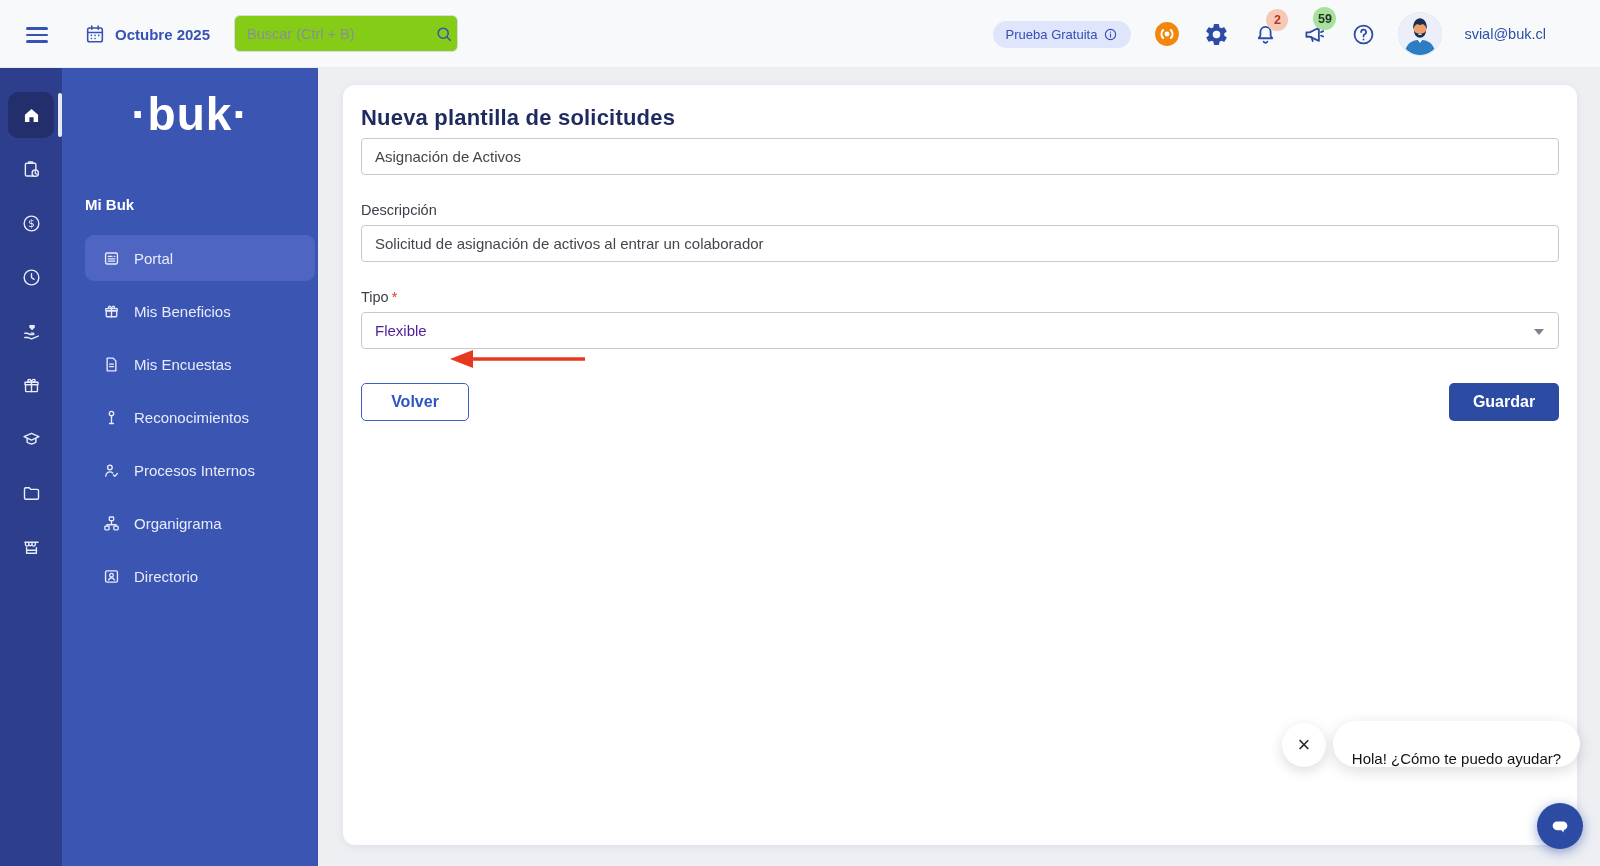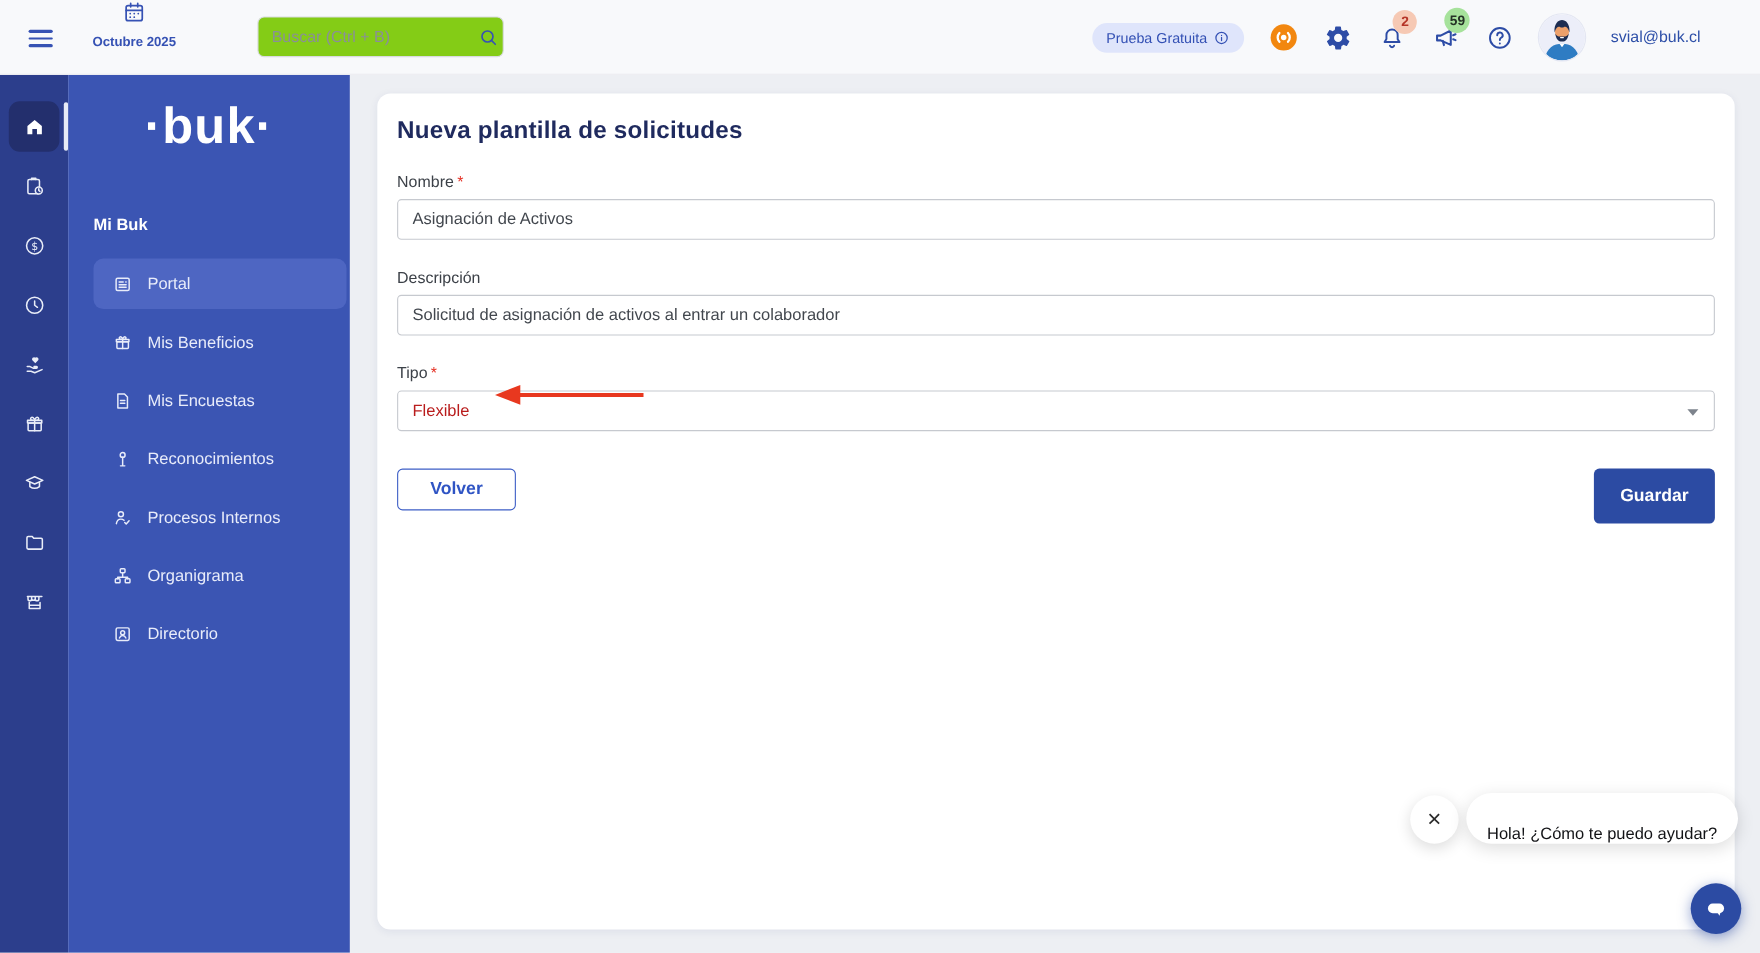--- a/index.html
+++ b/index.html
@@ -2,21 +2,21 @@
 <html><head>
 <meta charset="utf-8">
 <style>
   * { margin:0; padding:0; box-sizing:border-box; }
   html,body { width:1600px; height:866px; font-family:"Liberation Sans","DejaVu Sans",sans-serif; background:#edeff3; overflow:hidden; }
 
   
   .topbar { position:absolute; left:0; top:0; width:1600px; height:68px; background:#f8f9fb; border-bottom:1px solid #ececf1; display:flex; align-items:center; z-index:5; }
   .hamburger { position:absolute; left:26px; top:23px; width:22px; height:22px; cursor:pointer; }
   .hamburger span { display:block; height:2.4px; background:#3652b4; border-radius:2px; margin:4.2px 0; }
-  .tb-date { position:absolute; left:84px; top:0; height:68px; display:flex; align-items:center; gap:9px; color:#3652b4; font-size:12px; font-weight:600; cursor:pointer;flex-direction:column; }
+  .tb-date { position:absolute; left:84px; top:0; height:68px; display:flex; align-items:center; gap:9px; color:#3652b4; font-size:15px; font-weight:600; cursor:pointer; }
   .search-box { position:absolute; left:234px; top:15px; width:224px; height:37px; background:#84cc16; border:1px solid #d9dbe0; border-radius:6px; display:flex; align-items:center; padding:0 12px; }
   .search-box input { flex:1; border:none; outline:none; font-size:14.5px; color:#42474e; background:transparent; font-family:inherit; }
   .search-box input::placeholder { color:#8a8f98; }
   .tb-right { position:absolute; right:54px; top:0; height:68px; display:flex; align-items:center; gap:23px; }
   .trial-pill { height:27px; background:#dfe5fb; border-radius:14px; display:flex; align-items:center; gap:6px; padding:0 13px; color:#3350b4; font-size:13px; font-weight:500; cursor:pointer; }
   .tb-icon { width:26px; height:26px; display:flex; align-items:center; justify-content:center; cursor:pointer; position:relative; }
   .badge { position:absolute; border-radius:50%; font-weight:700; display:flex; align-items:center; justify-content:center; }
   .badge-red { width:22px; height:22px; top:-12px; right:-10px; background:#f6c9b4; color:#b53527; font-size:12.5px; }
   .badge-green { width:23px; height:23px; top:-14px; right:-9px; background:#a6e29b; color:#253326; font-size:12.5px; border-radius:12px; }
   .avatar-wrap { width:42px; height:42px; border-radius:50%; overflow:hidden; cursor:pointer; box-shadow:0 0 0 1px #e3e6f2; }
@@ -35,25 +35,25 @@
   .menu-item.active { background:#4e66c2; }
   .menu-item .mi-icon { width:19px; height:19px; display:flex; align-items:center; justify-content:center; }
 
   
   .main { position:absolute; left:318px; top:68px; width:1282px; height:798px; background:#edeff3; }
   .card { position:absolute; left:25px; top:17px; width:1234px; height:760px; background:#ffffff; border-radius:12px; box-shadow:0 2px 8px rgba(35,47,109,0.07); padding:20px 18px; }
   .page-title { color:#1f2a5e; font-size:22px; font-weight:700; letter-spacing:0.2px; }
   .field-label { margin-top:27px; font-size:14.5px; color:#3c4148; }
   .req { color:#e5372b; margin-left:3px; }
   .text-input { margin-top:7px; width:1198px; height:37px; border:1px solid #c6c9cf; border-radius:4px; background:#fff; font-size:15px; color:#42474e; padding:0 13px; outline:none; font-family:inherit; }
-  .select-box { margin-top:7px; width:1198px; height:37px; border:1px solid #c6c9cf; border-radius:4px; background:#fff; display:flex; align-items:center; padding:0 13px; font-size:15px; color:#b91c1c; cursor:pointer; position:relative; }
+  .select-box { margin-top:7px; width:1198px; height:37px; border:1px solid #c6c9cf; border-radius:4px; background:#fff; display:flex; align-items:center; padding:0 13px; font-size:15px; color:#4c1d95; cursor:pointer; position:relative; }
   .select-caret { position:absolute; right:14px; top:16px; width:0; height:0; border-left:5.5px solid transparent; border-right:5.5px solid transparent; border-top:6px solid #7d838c; }
-  .btn-row { margin-top:34px; display:flex; align-items:flex-start; justify-content:space-between; }
+  .btn-row { margin-top:34px; display:flex; align-items:flex-end; justify-content:space-between; }
   .btn-back { width:108px; height:38px; background:#fff; border:1px solid #3d5ec6; border-radius:5px; color:#2f54c4; font-size:16px; font-weight:700; cursor:pointer; font-family:inherit; }
-  .btn-save { width:110px; height:50px; background:#2c4ba3; border:none; border-radius:5px; color:#ffffff; font-size:16px; font-weight:700; cursor:pointer; font-family:inherit; }
+  .btn-save { width:110px; height:38px; background:#2c4ba3; border:none; border-radius:5px; color:#ffffff; font-size:16px; font-weight:700; cursor:pointer; font-family:inherit; }
   .annotation-arrow { position:absolute; left:100px; top:253px; width:150px; height:42px; pointer-events:none; }
 
   
   .chat-close { position:absolute; left:1282px; top:723px; width:44px; height:44px; border-radius:50%; background:#fff; box-shadow:0 4px 14px rgba(0,0,0,0.14); display:flex; align-items:center; justify-content:center; font-size:22px; color:#2b2b2b; cursor:pointer; z-index:9; }
   .chat-tooltip { position:absolute; left:1333px; top:721px; width:247px; height:46px; border-radius:23px; background:#fff; box-shadow:0 4px 16px rgba(0,0,0,0.14); display:flex; align-items:flex-end; justify-content:center; font-size:15px; color:#121316; z-index:9; }
   .chat-fab { position:absolute; left:1537px; top:803px; width:46px; height:46px; border-radius:50%; background:#2c4ba3; box-shadow:0 3px 12px rgba(44,75,163,0.5); display:flex; align-items:center; justify-content:center; cursor:pointer; z-index:9; }
 
   svg { display:block; }
   .ic { stroke-linecap:round; stroke-linejoin:round; fill:none; }
 </style>
@@ -293,23 +293,20 @@
       </span>
       <span>Directorio</span>
     </div>
   </div>
 </div>
 
 <div class="main">
   <div class="card">
     <div class="page-title">Nueva plantilla de solicitudes</div>
 
-    <div class="field-label">
-      <span>Nombre</span><span class="req">*</span>
-    </div>
     <input class="text-input" type="text" value="Asignación de Activos" style="">
 
     <div class="field-label">
       <span>Descripción</span>
     </div>
     <input class="text-input" type="text" value="Solicitud de asignación de activos al entrar un colaborador" style="">
 
     <div class="field-label">
       <span>Tipo</span><span class="req">*</span>
     </div>

